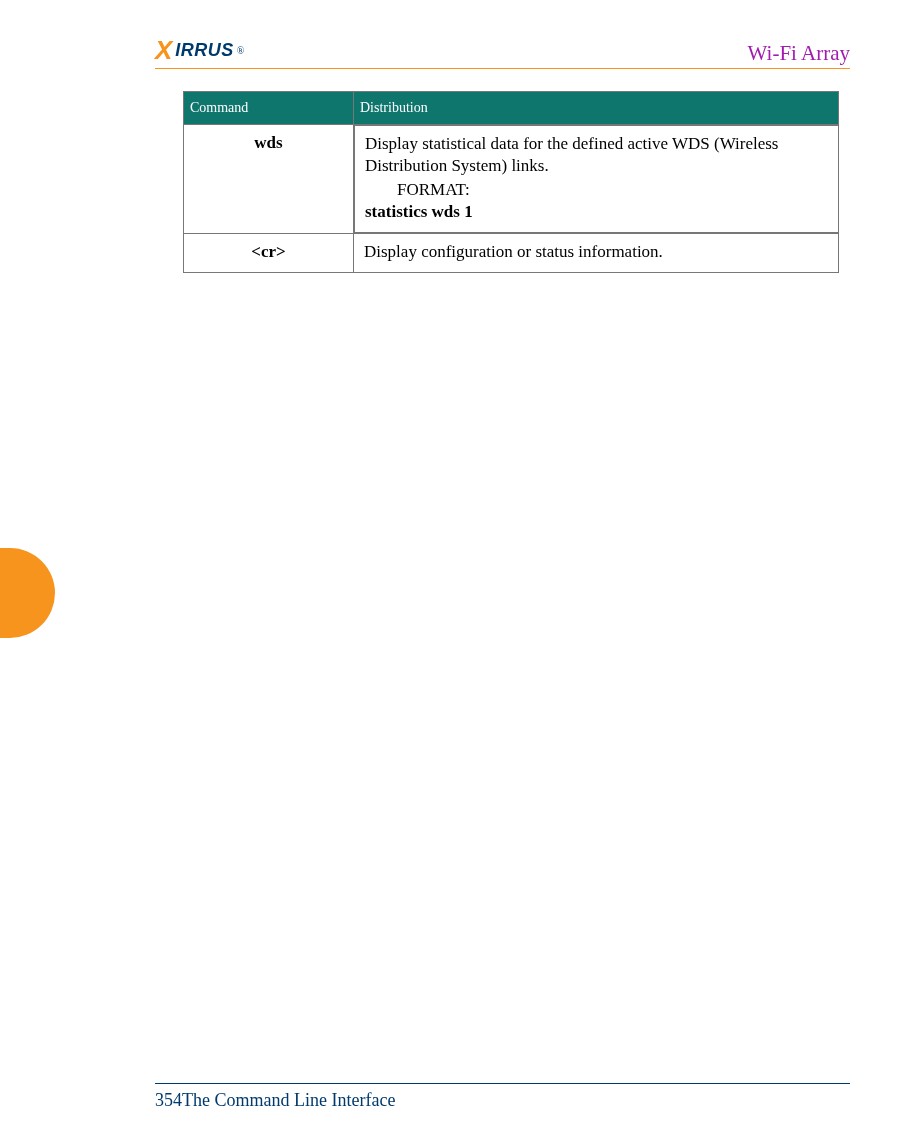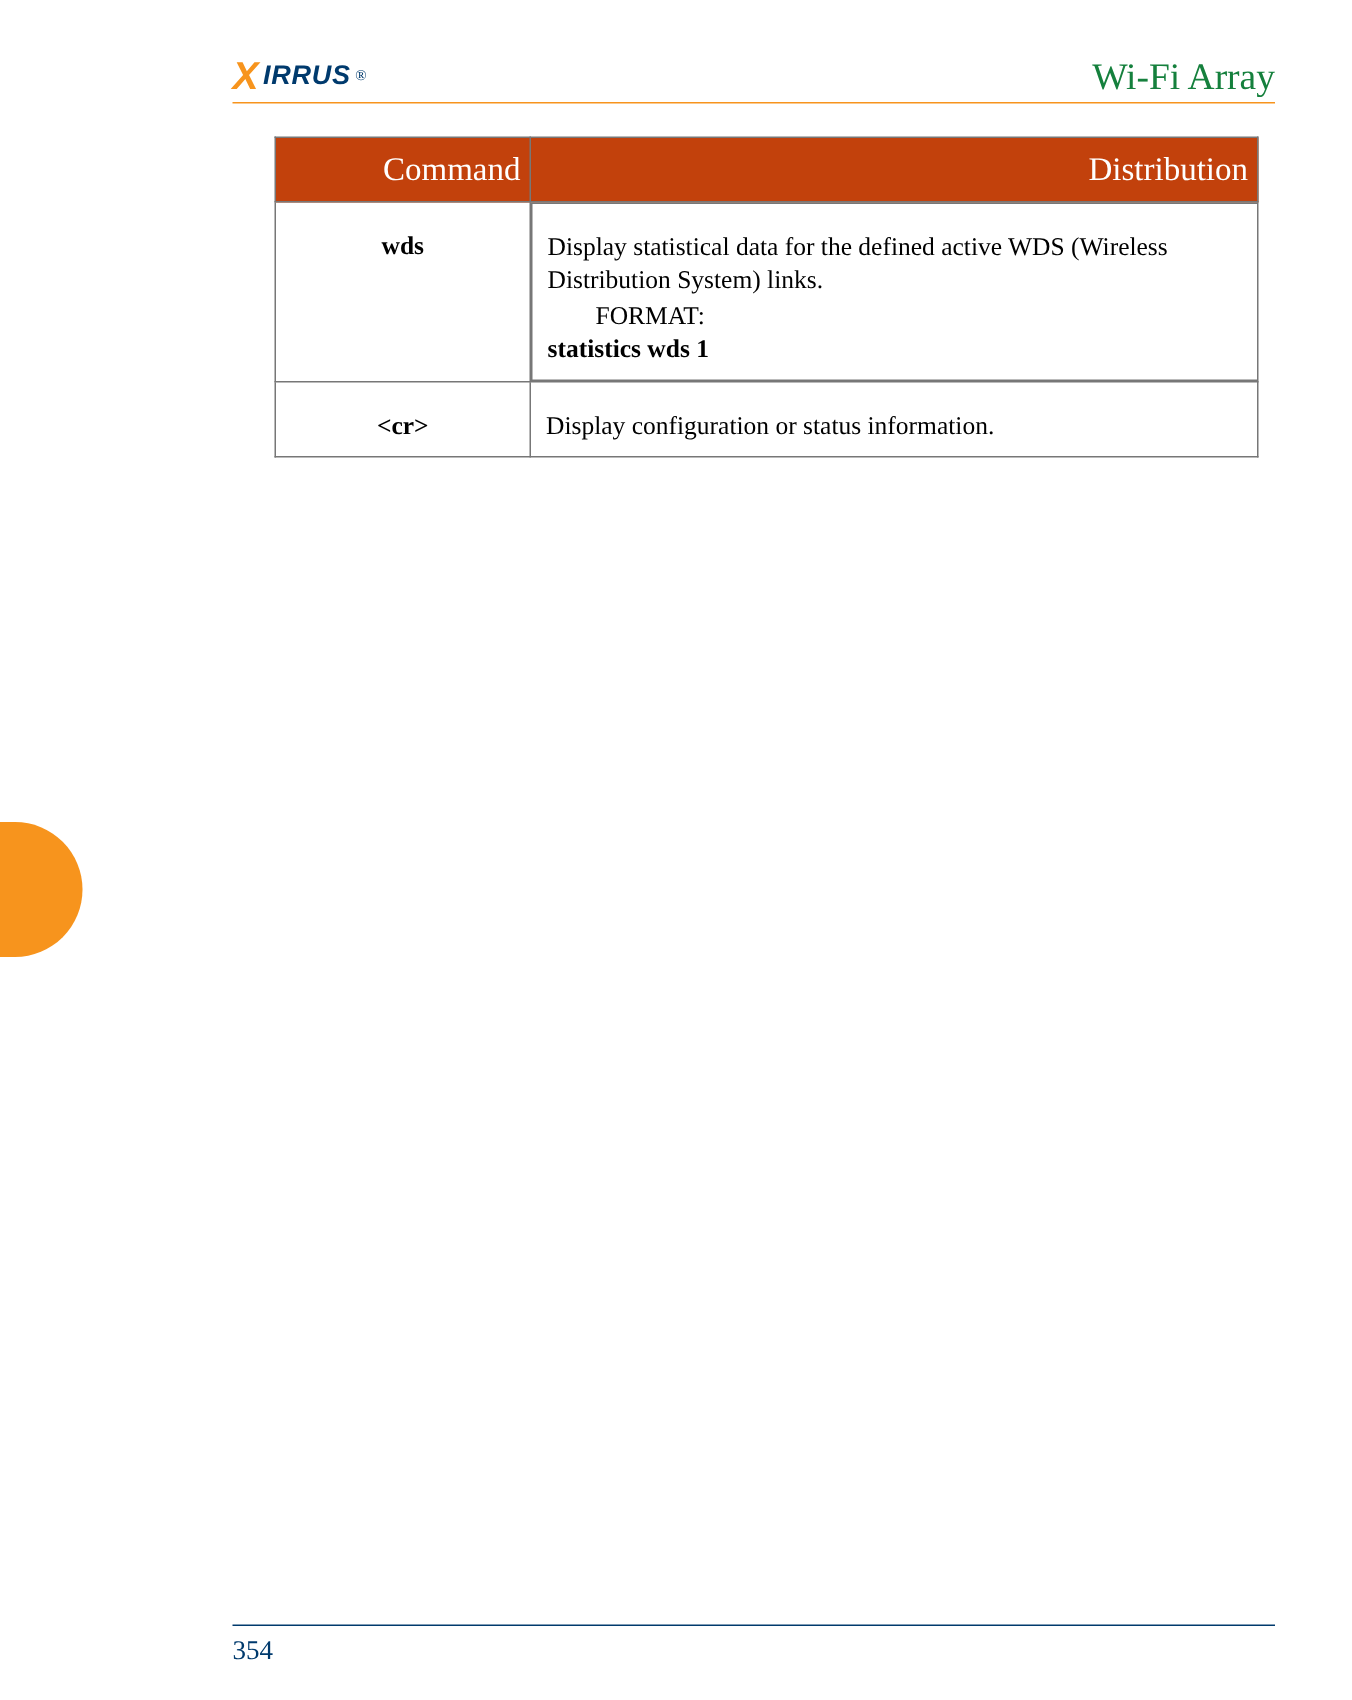--- a/index.html
+++ b/index.html
@@ -46,44 +46,44 @@
       font-style: italic;
       margin-right: 1px;
     }
     .logo-reg {
       font-size: 10px;
       color: #003a6d;
       vertical-align: super;
       margin-left: 1px;
     }
     .doc-title {
-      color: #15803d;
-      font-size: 25px;
+      color: #a21caf;
+      font-size: 21px;
     }
     table.cmd {
       width: 656px;
       margin-left: 28px;
       border-collapse: collapse;
     }
     table.cmd th, table.cmd td {
       border: 1px solid #777;
       vertical-align: top;
     }
     table.cmd th {
-      background: #c2410c;
+      background: #0f766e;
       color: #fff;
       font-weight: 400;
-      font-size: 22px;
+      font-size: 14px;
       padding: 8px 6px;
-      text-align: right;
+      text-align: left;
     }
     table.cmd th.col-cmd { width: 170px; }
     table.cmd td {
       font-size: 17px;
-      padding: 18px 10px 9px 10px;
+      padding: 7px 10px 9px 10px;
       line-height: 1.3;
     }
     table.cmd td.cmd-cell {
       text-align: center;
       font-weight: 700;
     }
     .desc-block { display: block; }
     .desc-main { display: block; }
     .desc-fmt-label { display: block; margin-top: 2px; margin-left: 32px; }
     .desc-fmt { display: block; font-weight: 700; }
@@ -155,14 +155,15 @@
   </table>
 
 </div>
 
 <div class="tab-blob"></div>
 
 <div class="footer">
   <hr class="footer-rule">
   <div class="footer-row">
     <span>354</span>
+    <span>The Command Line Interface</span>
   </div>
 </div>
 
 </body></html>

